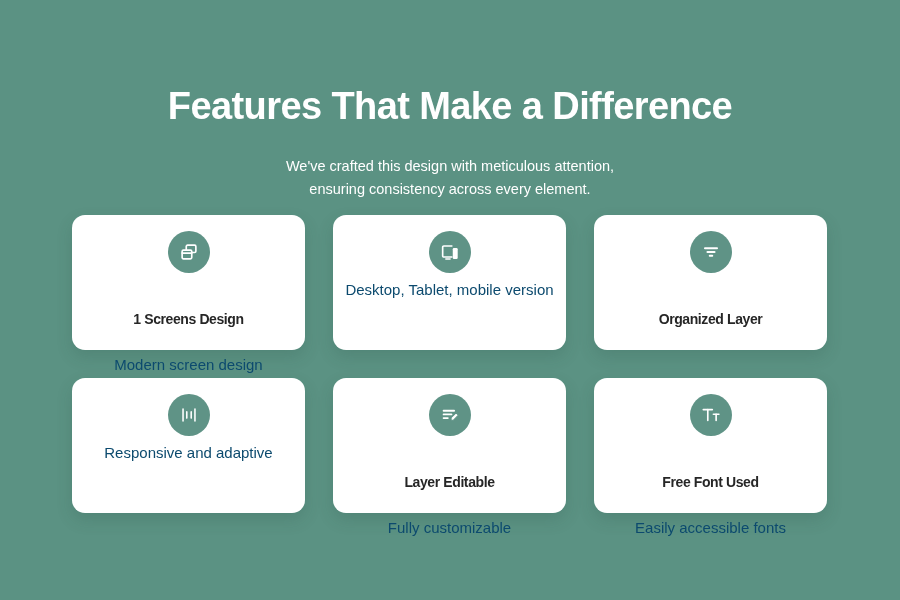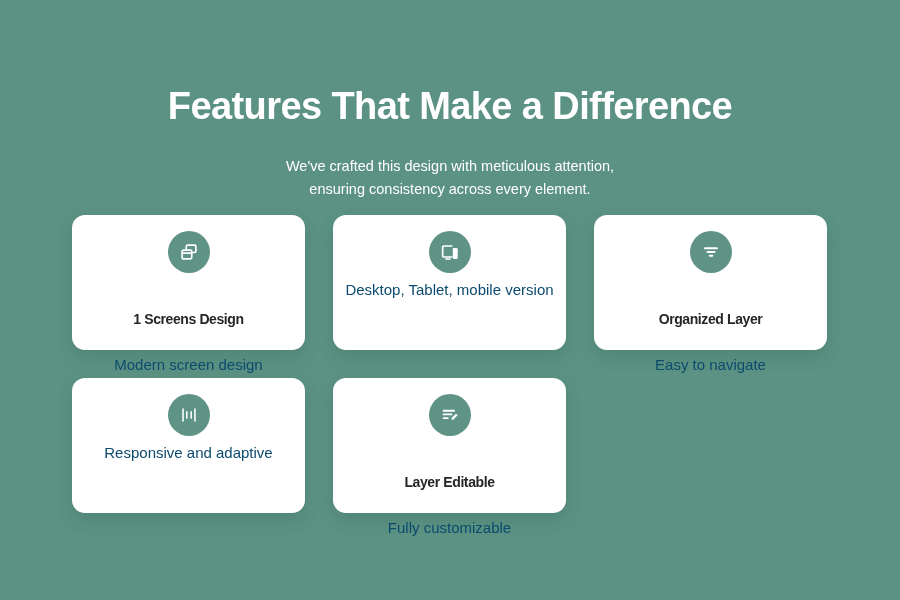--- a/index.html
+++ b/index.html
@@ -151,21 +151,20 @@
       <div class="icon-badge">
         <span>
           <svg width="22" height="22" viewBox="0 0 24 24" fill="none" stroke="#ffffff" stroke-width="2.1" stroke-linecap="round">
             <line x1="5.4" y1="8" x2="18.6" y2="8"></line>
             <line x1="8.1" y1="12" x2="15.9" y2="12"></line>
             <line x1="10.6" y1="16" x2="13.4" y2="16"></line>
           </svg>
         </span>
       </div>
       <h3 class="card-title">Organized Layer</h3>
-      <p class="card-desc">Easy to navigate</p>
     </div>
 
     <div class="card">
       <div class="icon-badge">
         <span>
           <svg width="22" height="22" viewBox="0 0 24 24" fill="none" stroke="#ffffff" stroke-width="1.7" stroke-linecap="round">
             <line x1="5.5" y1="5.5" x2="5.5" y2="18.5"></line>
             <line x1="18.5" y1="5.5" x2="18.5" y2="18.5"></line>
             <line x1="9.6" y1="8.6" x2="9.6" y2="15.4"></line>
             <line x1="14.4" y1="8.6" x2="14.4" y2="15.4"></line>
@@ -183,15 +182,29 @@
             <line x1="5" y1="11.4" x2="13.6" y2="11.4"></line>
             <line x1="5" y1="15.4" x2="9.6" y2="15.4"></line>
             <path d="M18.6 9.6 13.2 15v2.6h2.6l5.4-5.4z" fill="#ffffff" stroke="#5f9386" stroke-width="1.1"></path>
           </svg>
         </span>
       </div>
       <h3 class="card-title">Layer Editable</h3>
       <p class="card-desc">Fully customizable</p>
     </div>
 
+    <div class="card">
+      <div class="icon-badge">
+        <span>
+          <svg width="22" height="22" viewBox="0 0 24 24" fill="none" stroke="#ffffff" stroke-width="1.8" stroke-linecap="round">
+            <line x1="3.6" y1="6.2" x2="13.4" y2="6.2"></line>
+            <line x1="8.5" y1="6.2" x2="8.5" y2="18"></line>
+            <line x1="14.6" y1="11.2" x2="20.6" y2="11.2"></line>
+            <line x1="17.6" y1="11.2" x2="17.6" y2="18"></line>
+          </svg>
+        </span>
+      </div>
+      <h3 class="card-title">Free Font Used</h3>
+      <p class="card-desc">Easily accessible fonts</p>
+    </div>
 
   </div>
 </div>
 
 </body></html>

